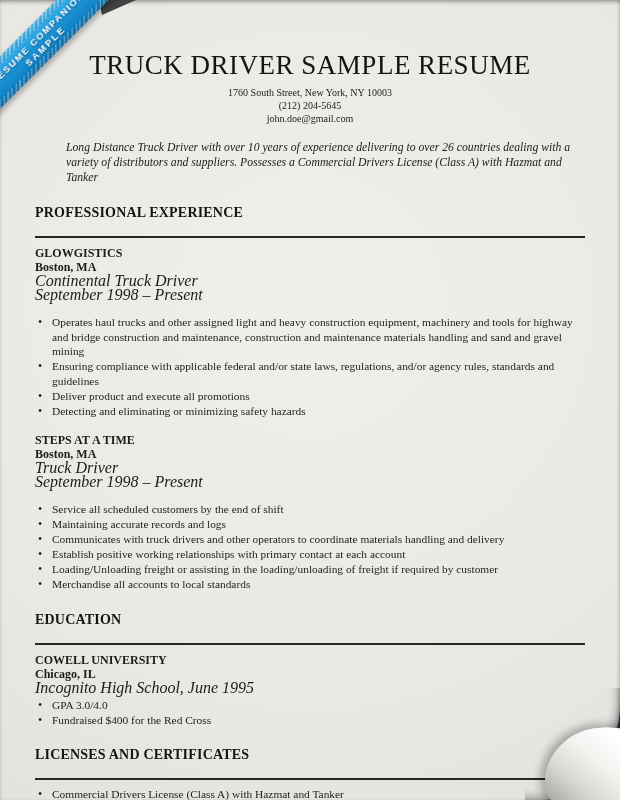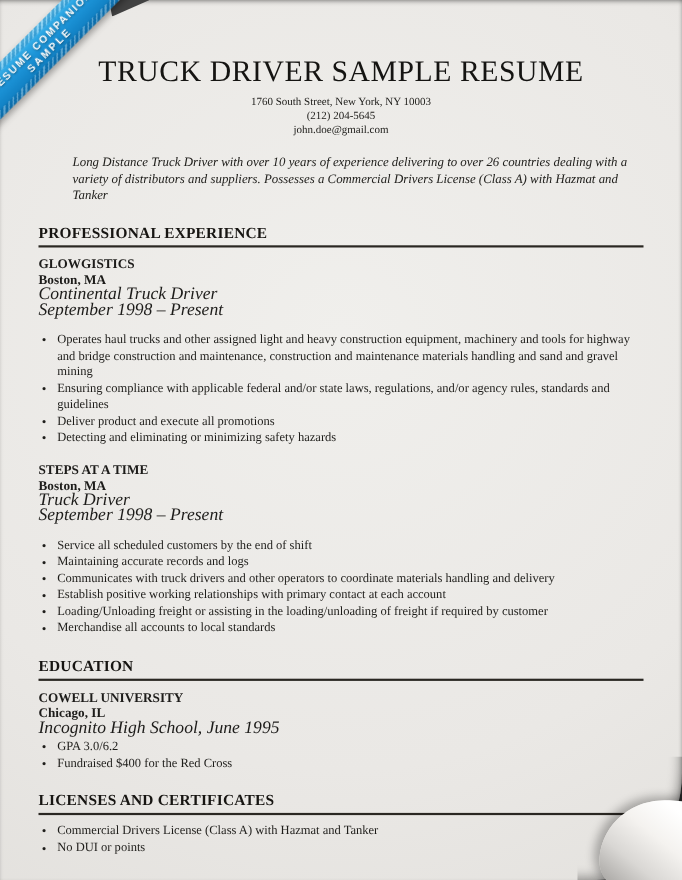--- a/index.html
+++ b/index.html
@@ -47,21 +47,21 @@
     color:#21201d;
   }
   
   .section { margin-top:20px; }
   .section-title {
     font-weight:bold;
     font-size:14px;
     letter-spacing:0.2px;
     color:#171512;
     border-bottom:2px solid #2a2722;
-    padding-bottom:2px;
+    padding-bottom:15px;
   }
   .job-row { display:flex; justify-content:space-between; margin-top:8px;flex-direction:column; }
   .job-row.sub { margin-top:0; }
   .job-company, .job-location { font-weight:bold; font-size:12px; line-height:14px; }
   .job-role, .job-dates { font-style:italic; font-size:16px; line-height:14px; }
   .job-block { margin-top:14px; }
   ul.bullets { list-style:none; margin-top:13px; }
   ul.bullets.tight { margin-top:3px; }
   ul.bullets li {
     position:relative;
@@ -184,21 +184,21 @@
       <div class="section">
         <div class="section-title">EDUCATION</div>
         <div class="job-row">
           <span class="job-company">COWELL UNIVERSITY</span>
           <span class="job-location">Chicago, IL</span>
         </div>
         <div class="job-row sub">
           <span class="job-role">Incognito High School, June 1995</span>
         </div>
         <ul class="bullets tight">
-          <li>GPA 3.0/6.2</li>
+          <li>GPA 3.0/4.0</li>
           <li>Fundraised $400 for the Red Cross</li>
         </ul>
       </div>
 
       <div class="section">
         <div class="section-title">LICENSES AND CERTIFICATES</div>
         <ul class="bullets tight" style="margin-top:7px;">
           <li>Commercial Drivers License (Class A) with Hazmat and Tanker</li>
           <li>No DUI or points</li>
         </ul>

